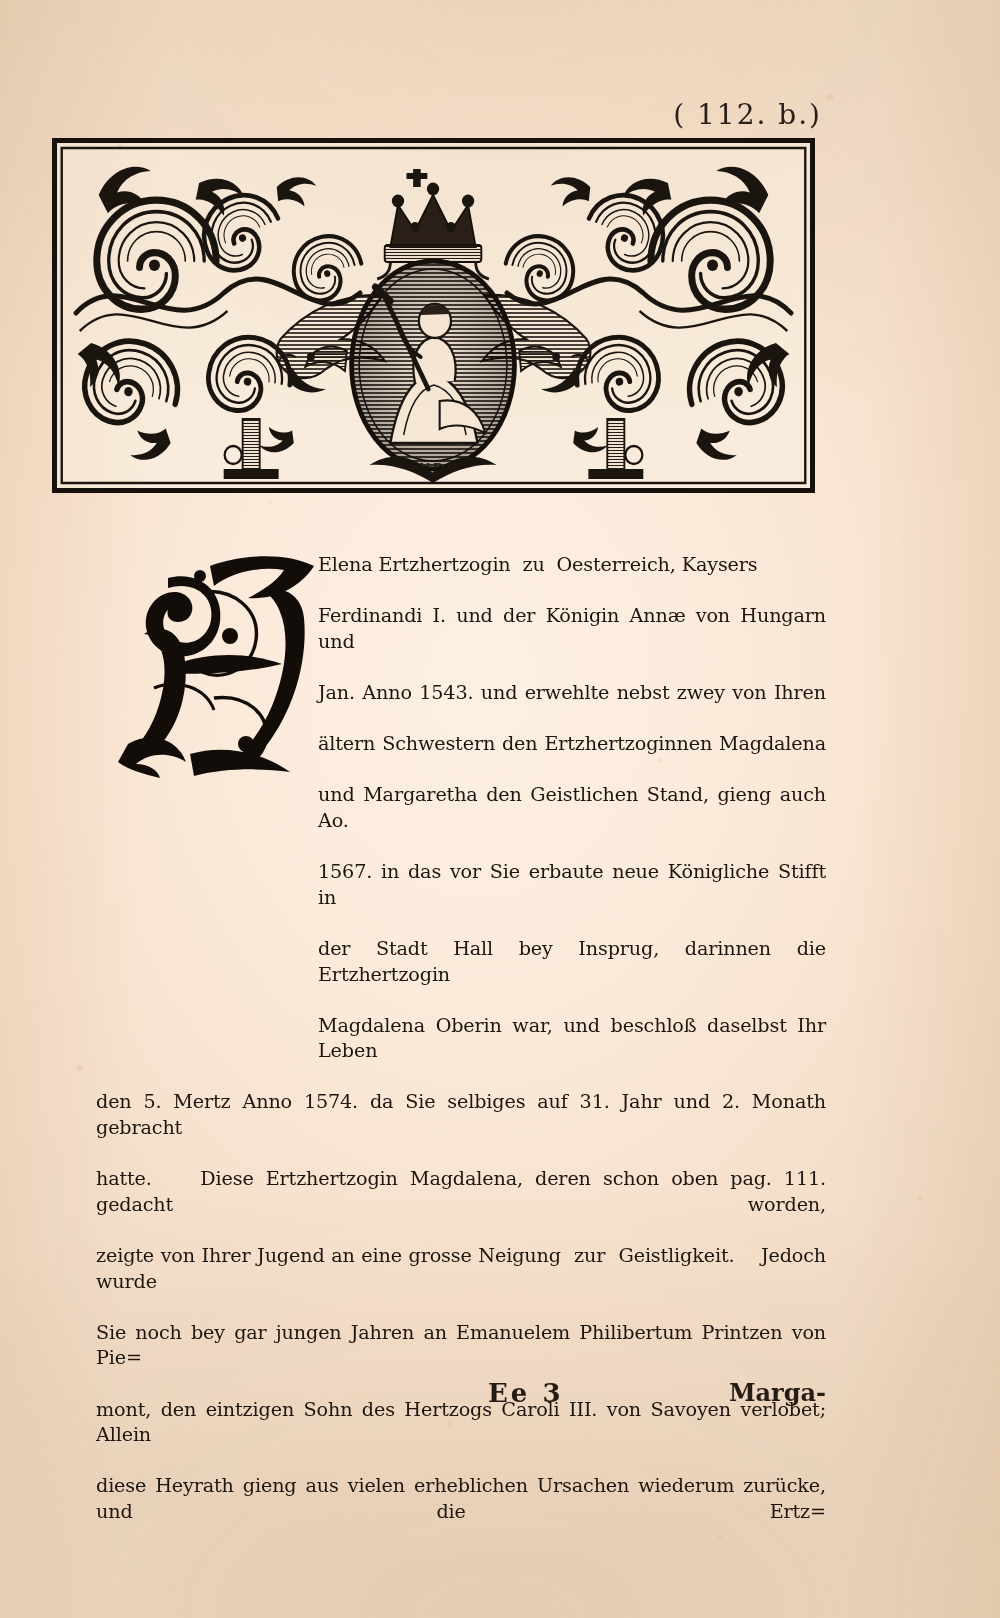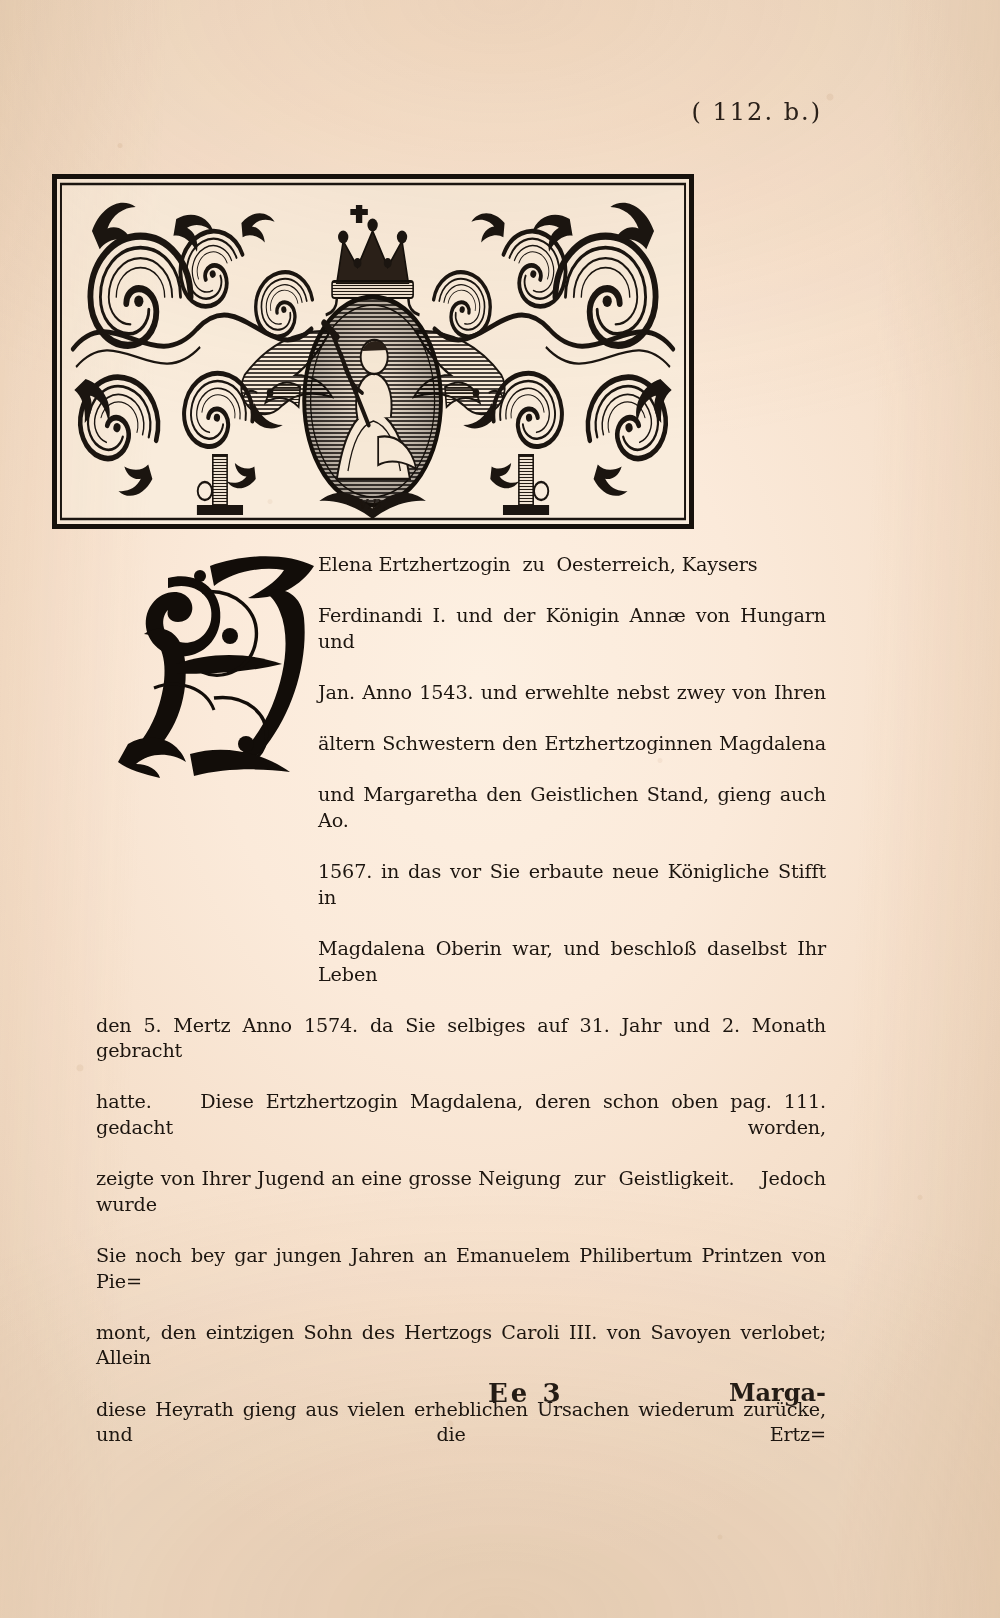--- a/index.html
+++ b/index.html
@@ -40,37 +40,36 @@
     mix-blend-mode: multiply;
     opacity: .85;
   }
 
   
   #folio {
     position: absolute;
     top: 98px;
     right: 178px;
     font-family: "DejaVu Serif", serif;
-    font-size: 24px;
+    font-size: 28px;
     letter-spacing: 2px;
     color: #2a211a;
   }
 
   
   #woodcut {
     position: absolute;
     left: 52px;
     top: 138px;
-    width: 642px;
+    width: 763px;
     height: 355px;
     border: 5px solid #16110c;
     background: #f9ecdc;
     box-sizing: border-box;
     overflow: hidden;
-    margin-top: 36px;
   }
   #woodcut svg { display: block; width: 100%; height: 100%; }
   #wc-sig {
     position: absolute;
     left: 0; right: 0;
     bottom: 12px;
     text-align: center;
     font-family: "DejaVu Serif", serif;
     font-size: 13px;
     font-style: italic;
@@ -350,20 +349,21 @@
       </svg>
     </div>
 
     <div class="fraktur indent-lines">
       <span class="ln">Elena Ertzhertzogin  zu  Oesterreich, Kaysers</span>
       <span class="ln">Ferdinandi I. und der Königin Annæ von Hungarn und</span>
       <span class="ln">Jan. Anno 1543. und erwehlte nebst zwey von Ihren</span>
       <span class="ln">ältern Schwestern den Ertzhertzoginnen Magdalena</span>
       <span class="ln">und Margaretha den Geistlichen Stand, gieng auch Ao.</span>
       <span class="ln">1567. in das vor Sie erbaute neue Königliche Stifft in</span>
+      <span class="ln">der Stadt Hall bey Insprug, darinnen die Ertzhertzogin</span>
       <span class="ln">Magdalena Oberin war, und beschloß daselbst Ihr Leben</span>
     </div>
 
     <div class="fraktur full-lines">
       <span class="ln">den 5. Mertz Anno 1574. da Sie selbiges auf 31. Jahr und 2. Monath gebracht</span>
       <span class="ln">hatte.    Diese Ertzhertzogin Magdalena, deren schon oben pag. 111. gedacht worden,</span>
       <span class="ln">zeigte von Ihrer Jugend an eine grosse Neigung  zur  Geistligkeit.    Jedoch wurde</span>
       <span class="ln">Sie noch bey gar jungen Jahren an Emanuelem Philibertum Printzen von Pie=</span>
       <span class="ln">mont, den eintzigen Sohn des Hertzogs Caroli III. von Savoyen verlobet; Allein</span>
       <span class="ln">diese Heyrath gieng aus vielen erheblichen Ursachen wiederum zurücke, und die Ertz=</span>

